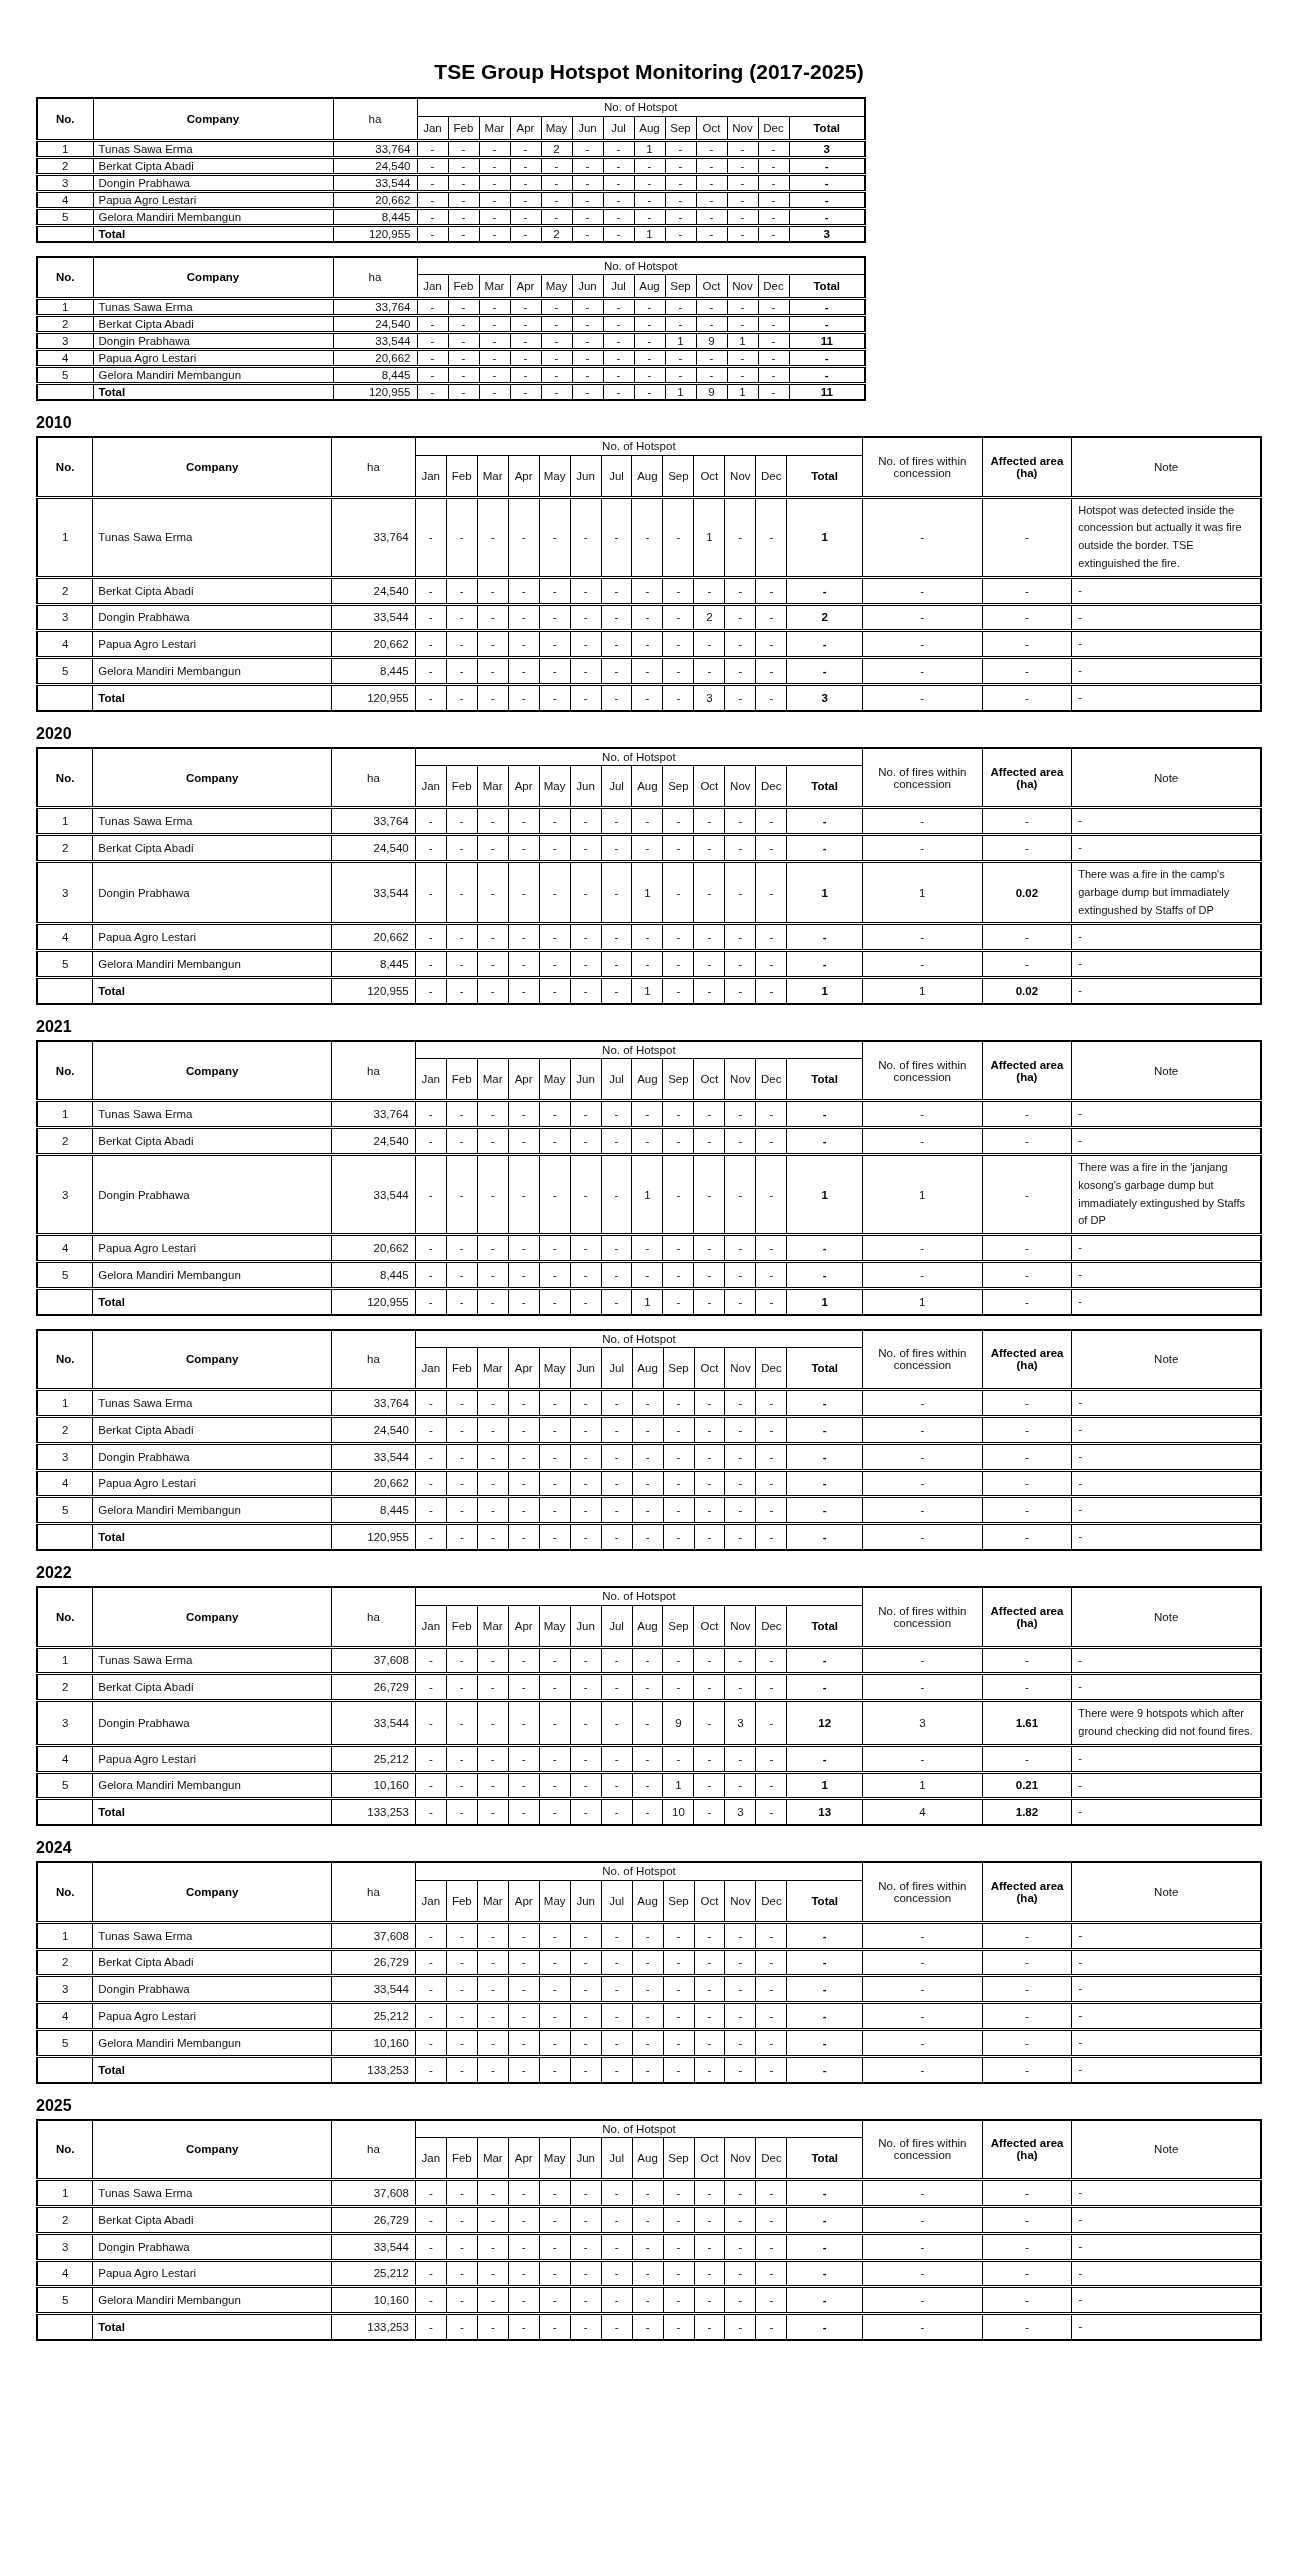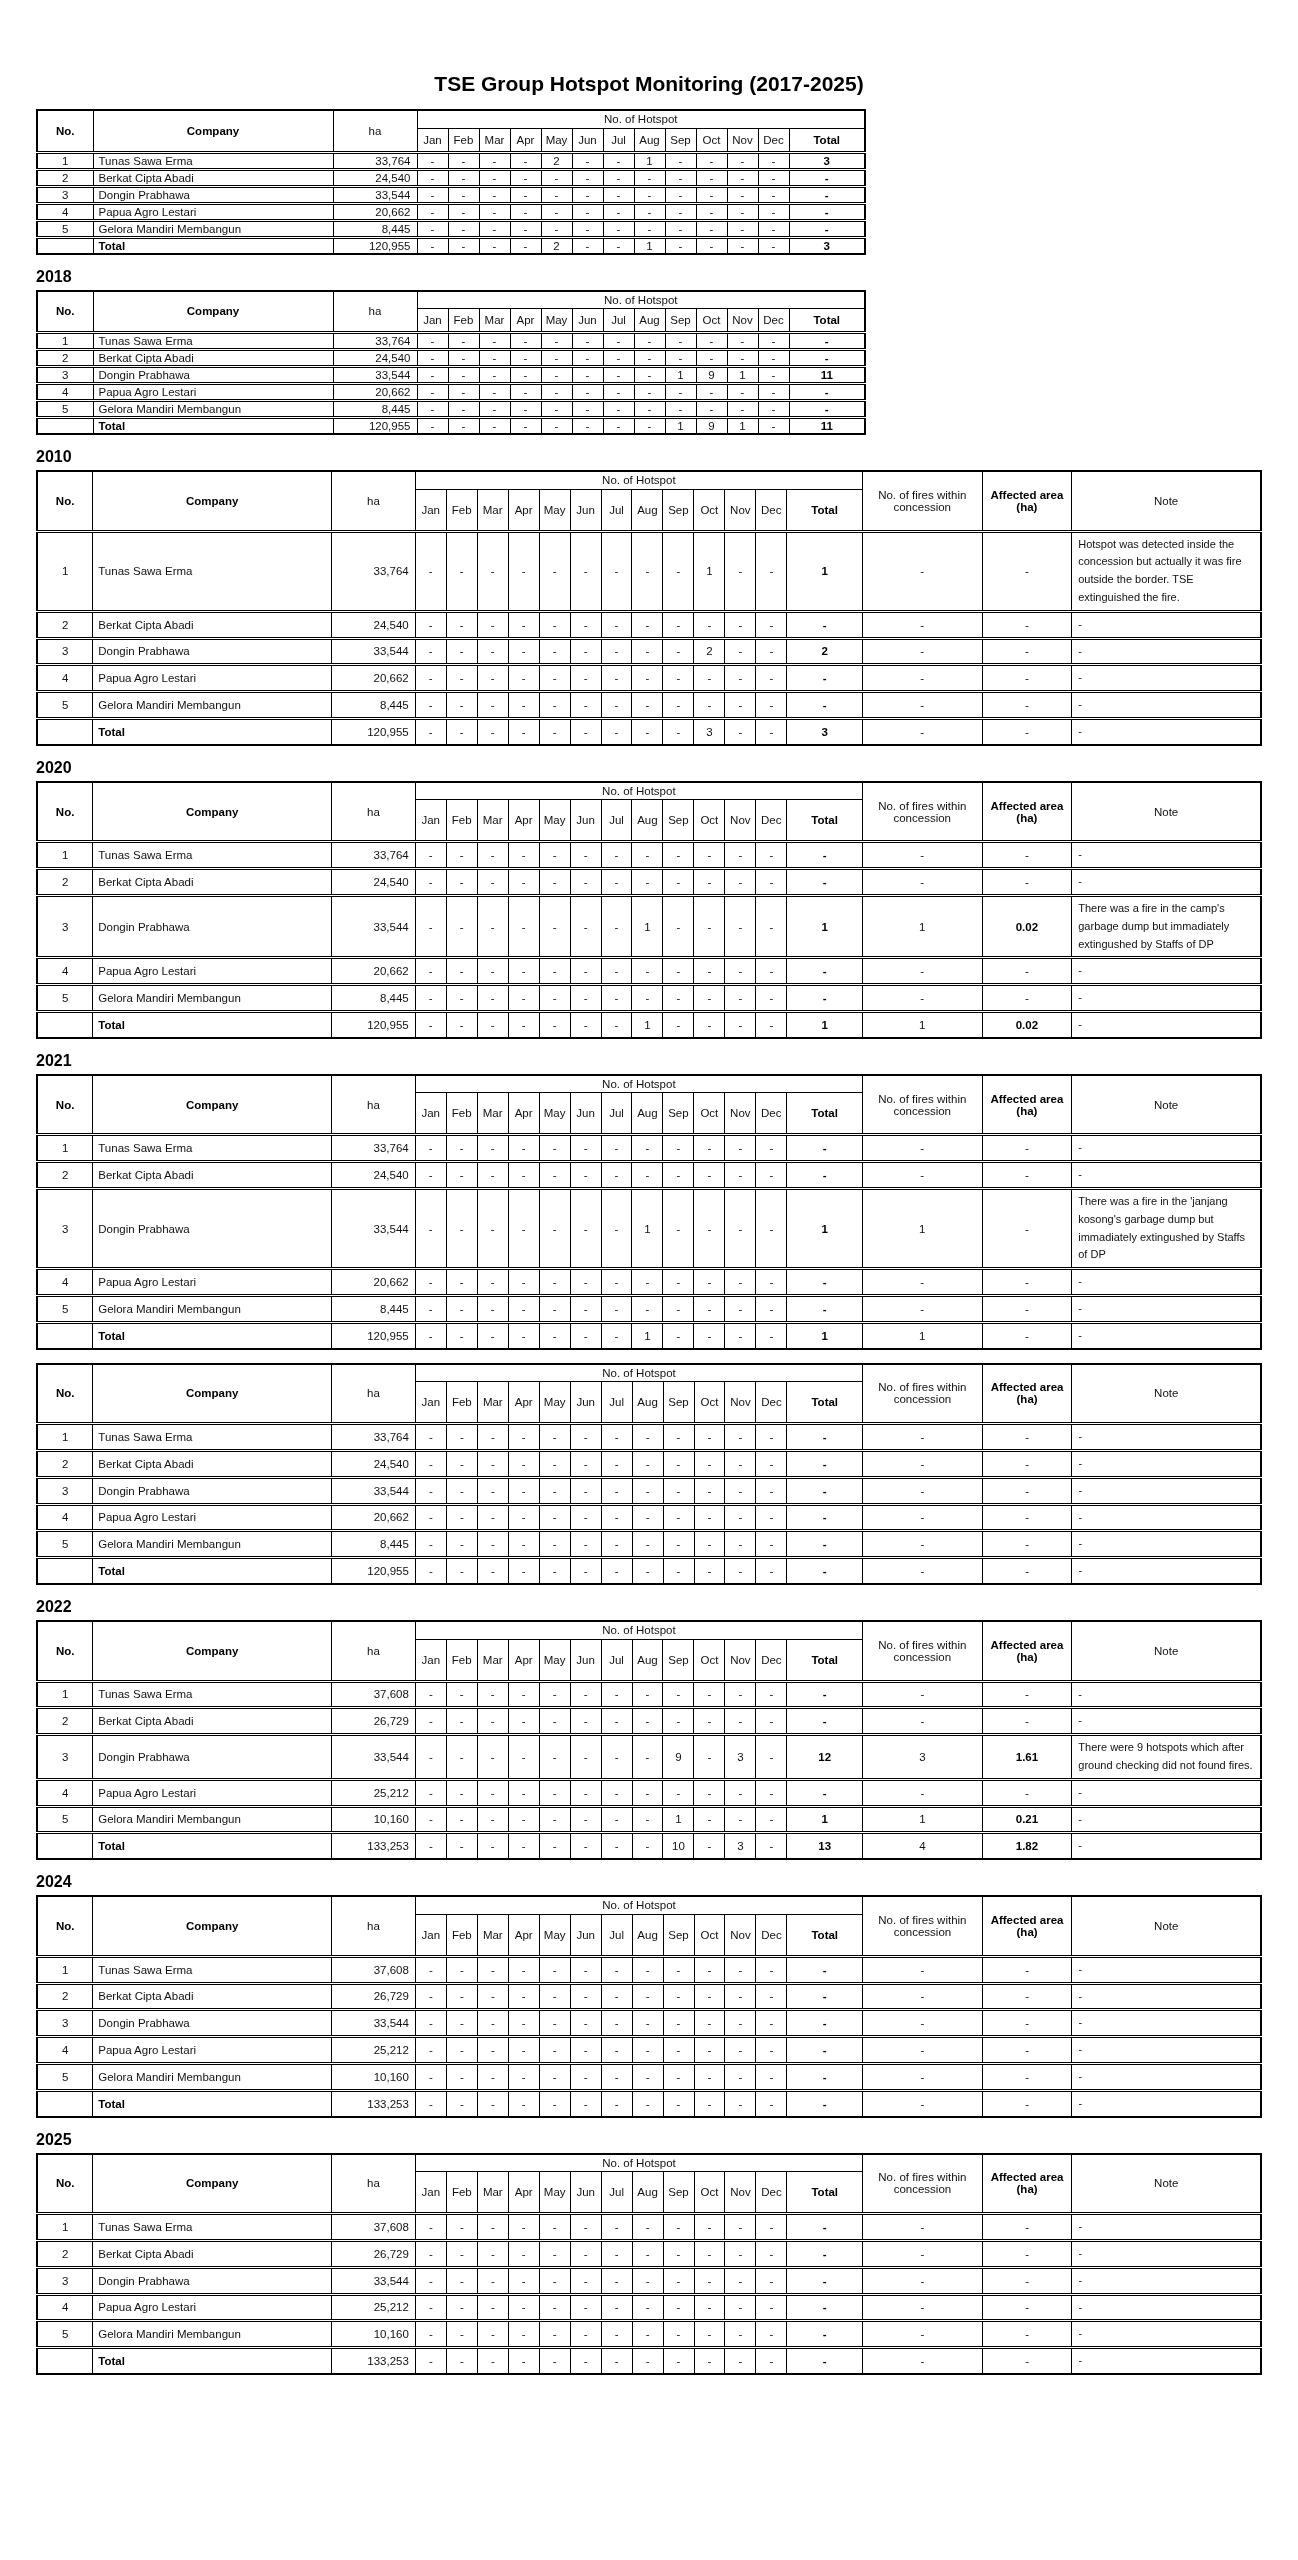--- a/index.html
+++ b/index.html
@@ -4,21 +4,21 @@
 <style>
   * { box-sizing: border-box; }
   html,body { margin:0; padding:0; }
   body {
     width:1298px; height:2560px; overflow:hidden;
     background:#ffffff; color:#000;
     font-family:"Liberation Sans", sans-serif;
   }
   .content { padding:0 36px; }
   .title {
-    margin:12px; padding-top:60px;
+    margin:0; padding-top:60px;
     text-align:center; font-size:21px; font-weight:bold;
   }
   .updated { text-align:right; font-size:12.5px; margin-top:8px; color:#111; }
   .year-section { margin-top:13px; }
   .year-label { font-size:16px; font-weight:bold; margin:0 0 4px 0; }
   table { border-collapse:collapse; table-layout:fixed; border:2px solid #000; }
   th, td {
     border:1px solid #000;
     font-size:11.5px; font-weight:normal;
     padding:1px 3px; overflow:hidden;
@@ -193,21 +193,20 @@
               <td class="c">-</td>
               <td class="c">-</td>
               <td class="c">-</td>
               <td class="c">-</td>
               <td class="c b">3</td>
             </tr>
           </tbody>
         </table>
       </section>
       <section class="year-section">
-        <div class="year-label">2018</div>
         <table class="simple">
           <colgroup>
             <col style="width:56px">
             <col style="width:240px">
             <col style="width:84px">
             <col style="width:31px">
             <col style="width:31px">
             <col style="width:31px">
             <col style="width:31px">
             <col style="width:31px">

